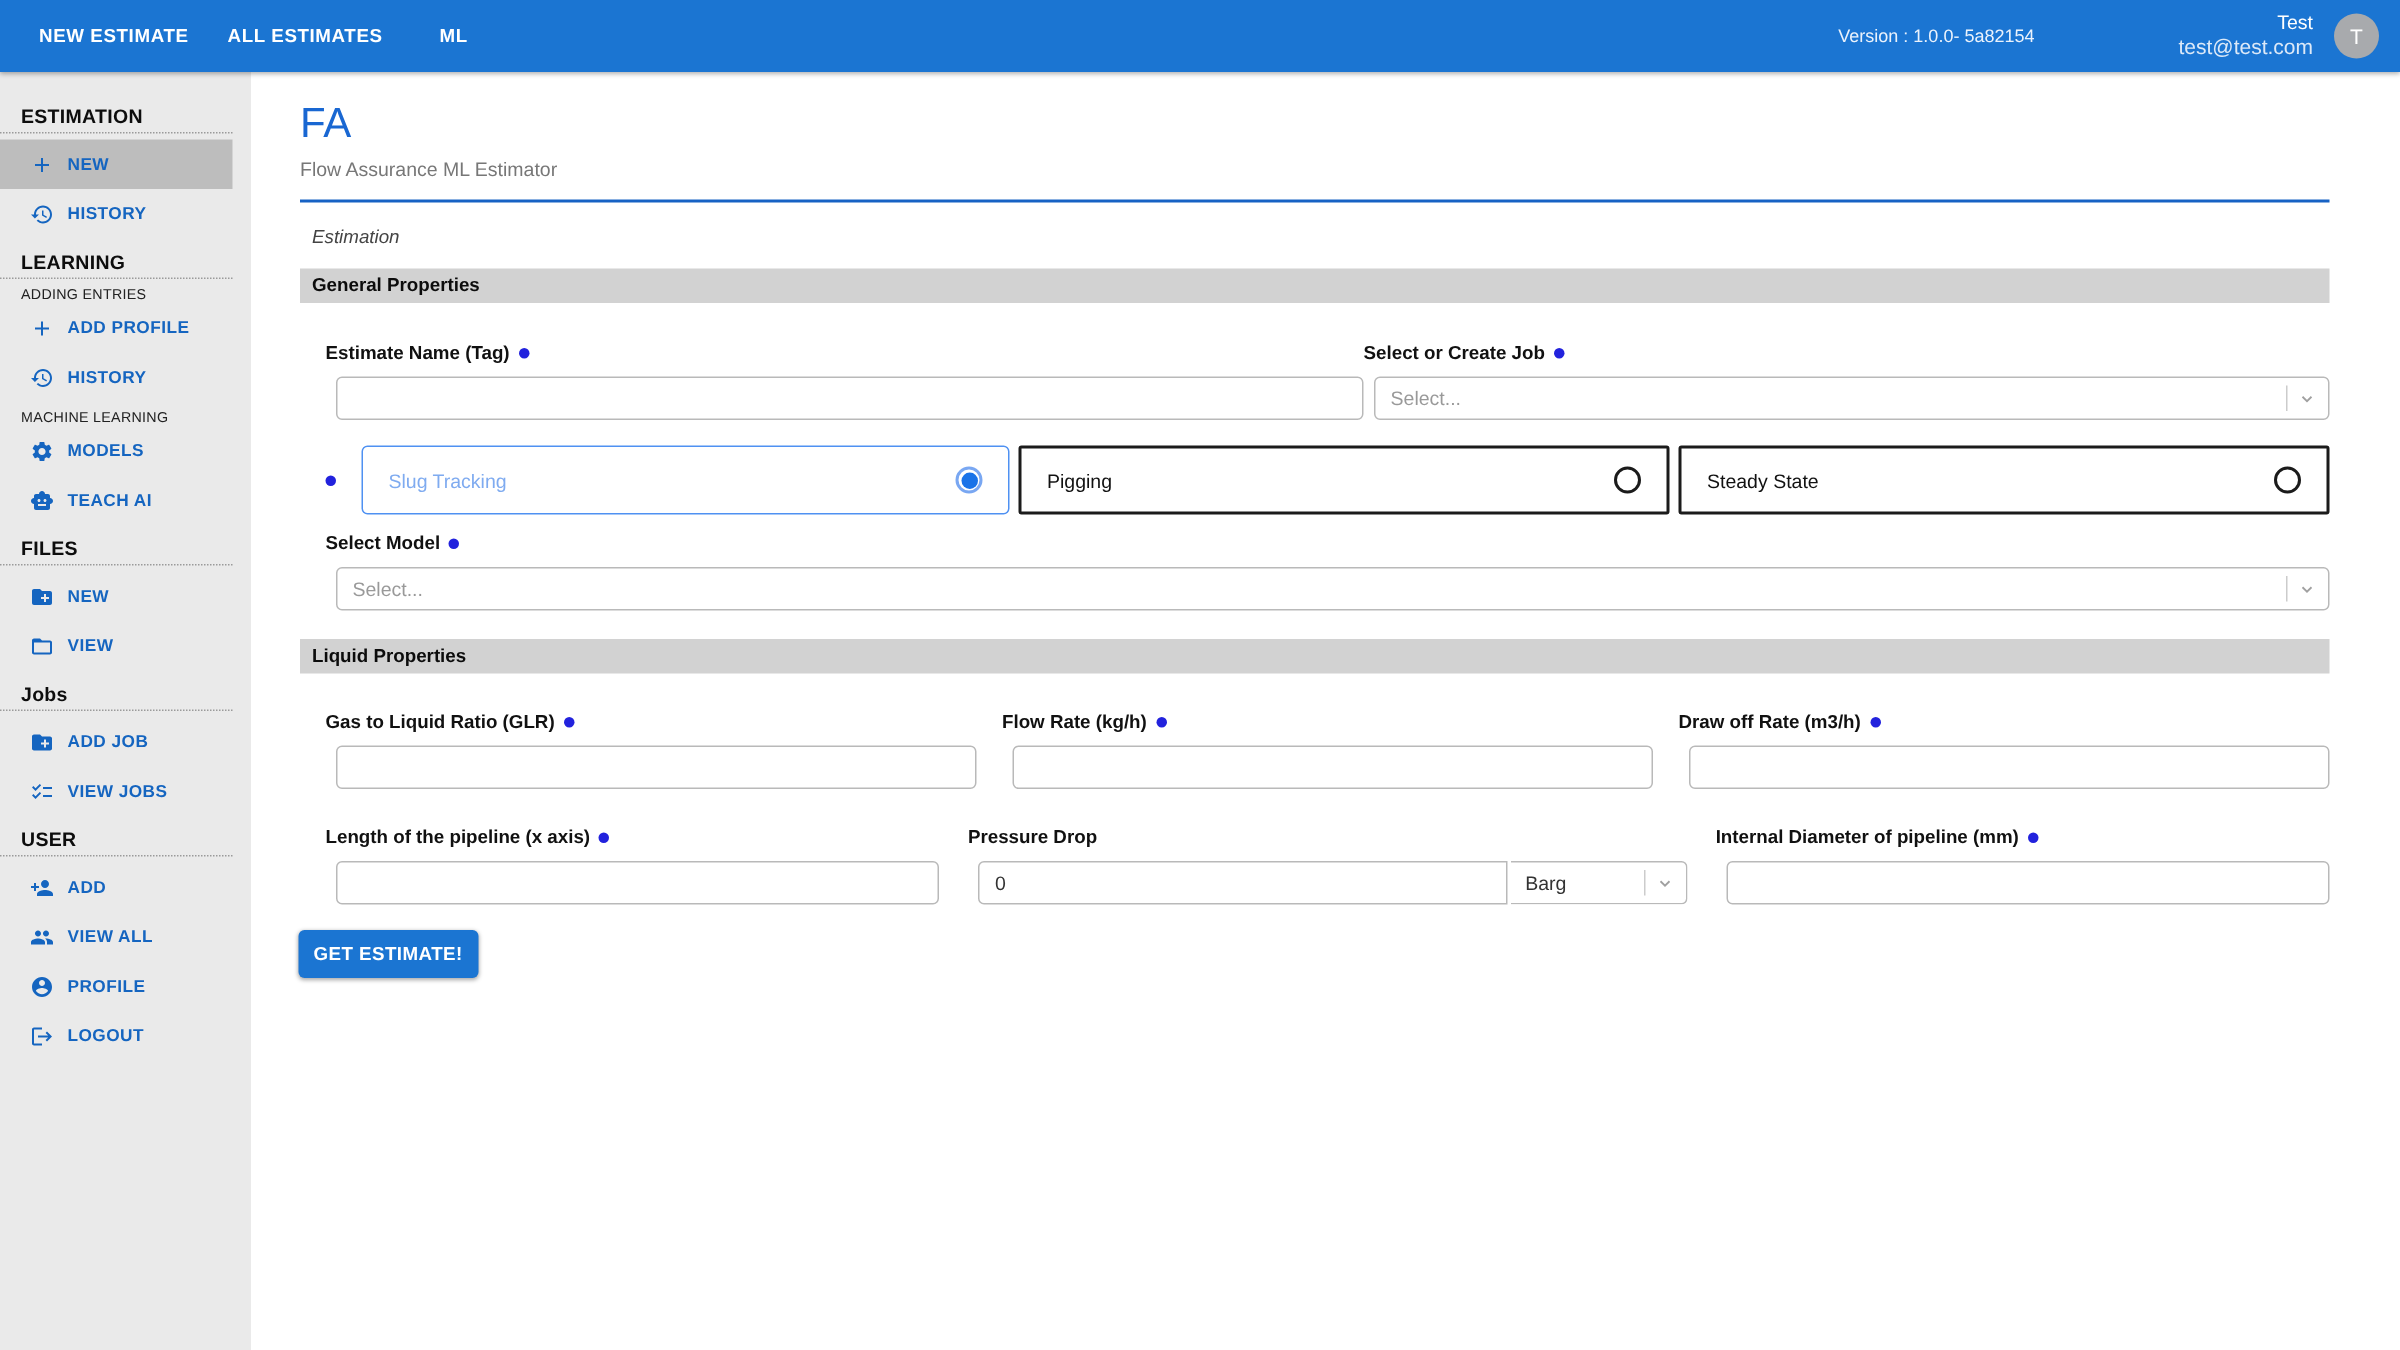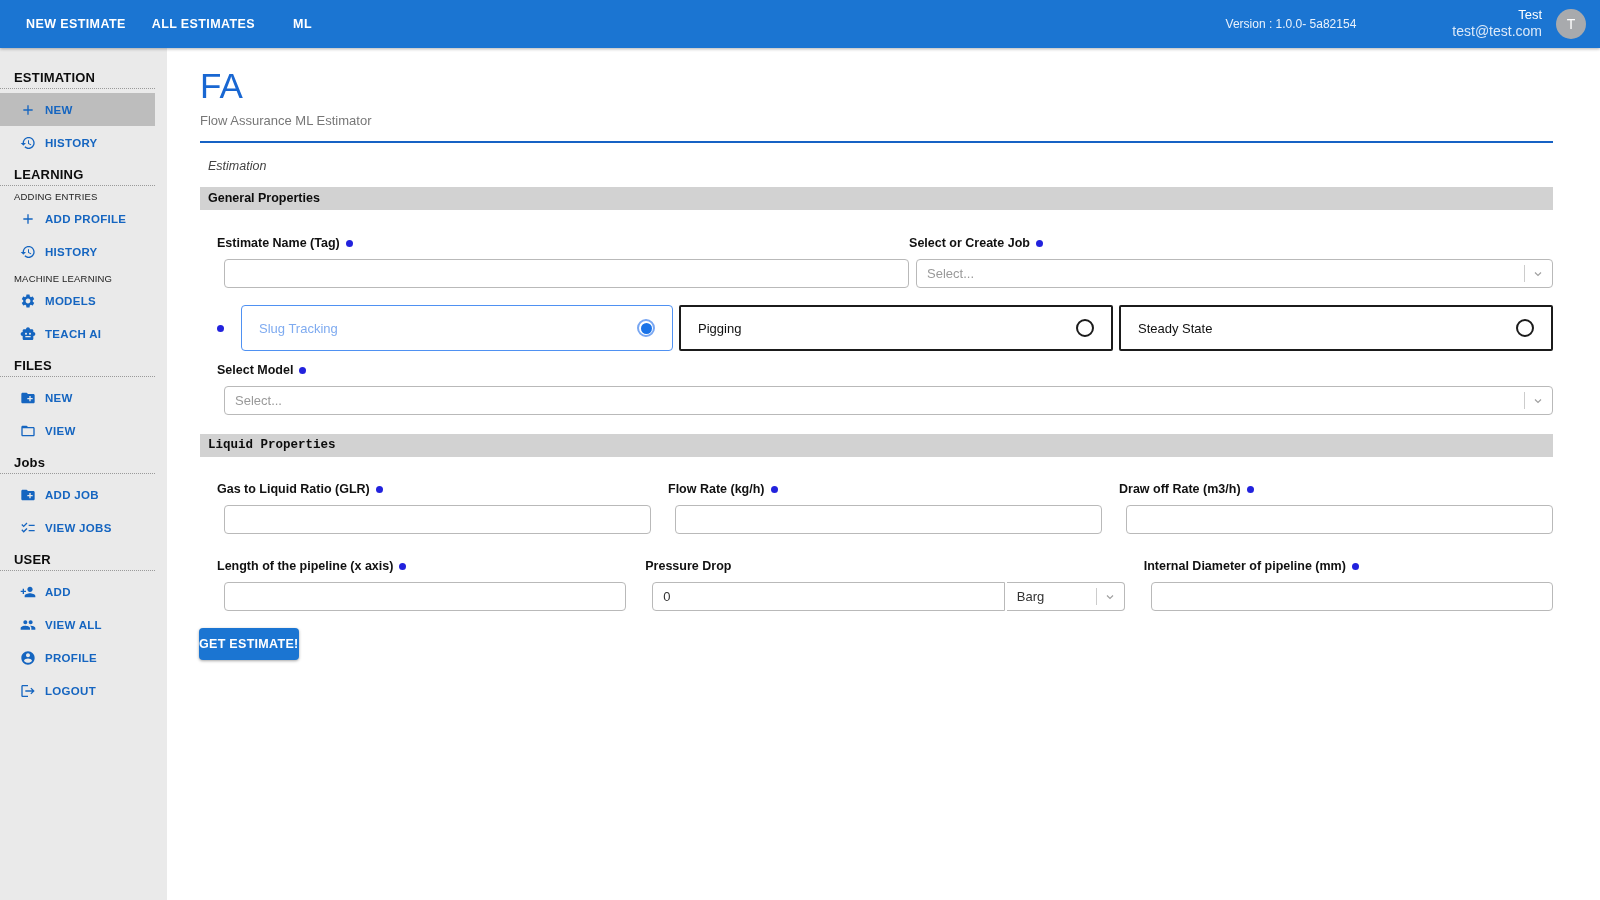--- a/index.html
+++ b/index.html
@@ -34,21 +34,21 @@
     letter-spacing:.2px; }
   .sb-item { display:flex; align-items:center; height:33px; padding-left:20px;
     color:#1565c0; cursor:pointer; }
   .sb-item.active { background:#bdbdbd; margin-right:12px; }
   .sb-item .ico { width:16px; height:16px; margin-right:9px; flex:0 0 auto; }
   .sb-item .ico svg { width:16px; height:16px; fill:#1565c0; display:block; }
   .sb-item .lbl { font-size:11.5px; font-weight:700; letter-spacing:.3px; }
 
   
   .main { margin-left:167px; padding:66px 47px 40px 33px; }
-  .page-title { color:#1967d2; font-size:35px; font-weight:400; }
+  .page-title { color:#1967d2; font-size:28px; font-weight:400; }
   .page-subtitle { color:#777; font-size:13px; margin-top:7px; }
   .blue-rule { border:none; border-top:2px solid #1762c4; margin-top:13px; }
   .breadcrumb { font-style:italic; font-size:12.5px; color:#444; margin:16px 0 0 8px; }
   .section-bar { background:#d2d2d2; height:23px; line-height:23px; padding-left:8px;
     font-size:12.5px; font-weight:700; color:#0c0c0c; margin-top:14px; }
   .form-pad { padding-left:17px; }
   .field-label { display:flex; align-items:center; font-size:12.5px; font-weight:700;
     color:#111; margin-bottom:9px; }
   .req-dot { width:7px; height:7px; border-radius:50%; background:#2222dd;
     margin-left:6px; flex:0 0 auto; }
@@ -91,21 +91,21 @@
   .pipe-row .col-len { flex:408; }
   .pipe-row .col-press { flex:478; }
   .pipe-row .col-diam { flex:408; }
   .press-controls { display:flex; margin-left:7px; }
   .press-controls input.text-input { border-radius:4px 0 0 4px; }
   .unit-select { width:118px; flex:0 0 auto; border-left:none; border-radius:0 4px 4px 0;
     margin-left:2px;justify-content:center; }
 
   .submit-btn { margin-top:17px; margin-left:-1px; background:#1b75d2; color:#fff;
     border:none; border-radius:4px; font-size:12.5px; font-weight:700; letter-spacing:.3px;
-    padding:9px 0; cursor:pointer; font-family:"Liberation Sans",sans-serif;
+    padding:9px 10px; cursor:pointer; font-family:"Liberation Sans",sans-serif;
     box-shadow:0 1px 3px rgba(0,0,0,.35); }
 </style>
 </head>
 <body>
 
 <header class="navbar">
   <nav class="nav-links">
     <a class="nav-link">NEW ESTIMATE</a>
     <a class="nav-link">ALL ESTIMATES</a>
     <a class="nav-link nav-link-ml">ML</a>
@@ -323,21 +323,21 @@
               <svg viewBox="0 0 24 24">
                 <polyline points="6 9 12 15 18 9"></polyline>
               </svg>
             </span>
         </div>
       </div>
     </div>
   </div>
 
   
-  <div class="section-bar" style="margin-top:19px;font-family:Liberation Mono, monospace;">Liquid Properties</div>
+  <div class="section-bar" style="margin-top:19px;">Liquid Properties</div>
   <div class="form-pad">
     <div class="tri-row">
       <div class="col">
         <div class="field-label">
           <span>Gas to Liquid Ratio (GLR)</span>
           <span class="req-dot"></span>
         </div>
         <div class="control"><input class="text-input" type="text" style=""></div>
       </div>
       <div class="col">

